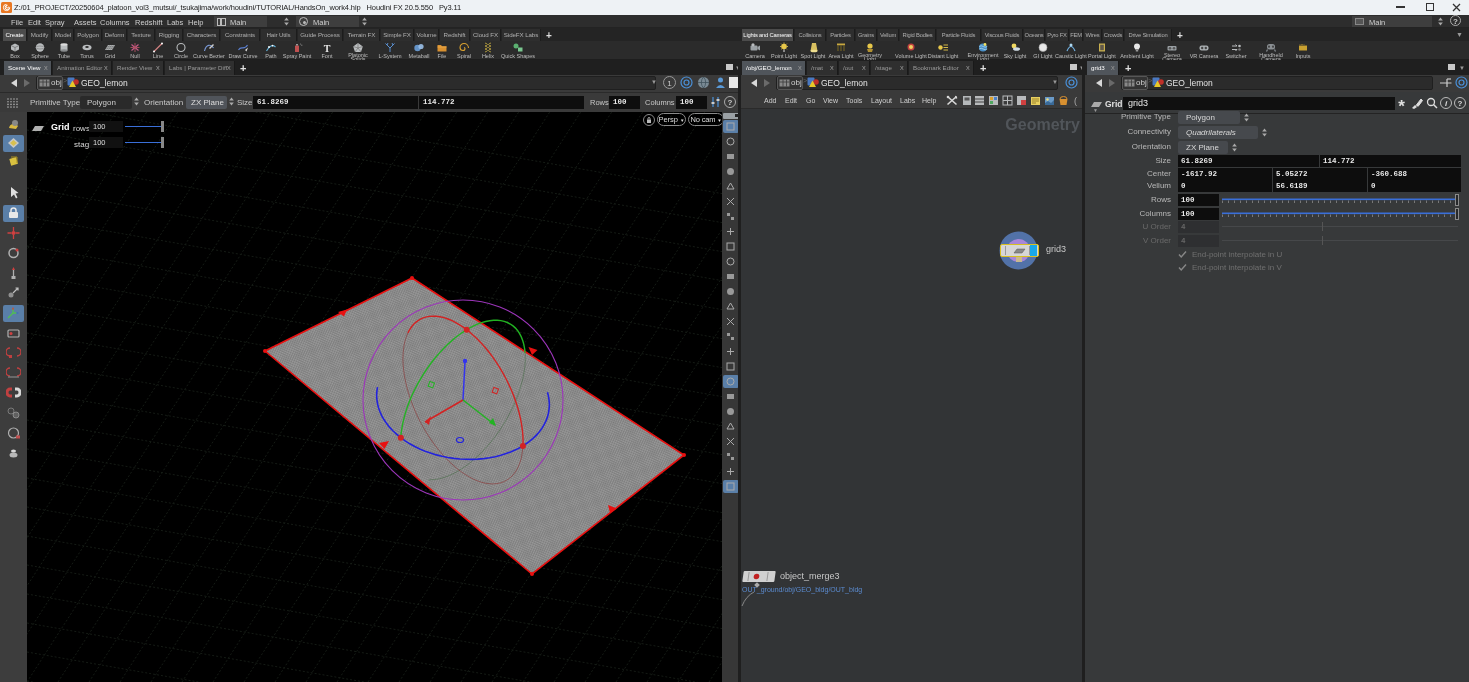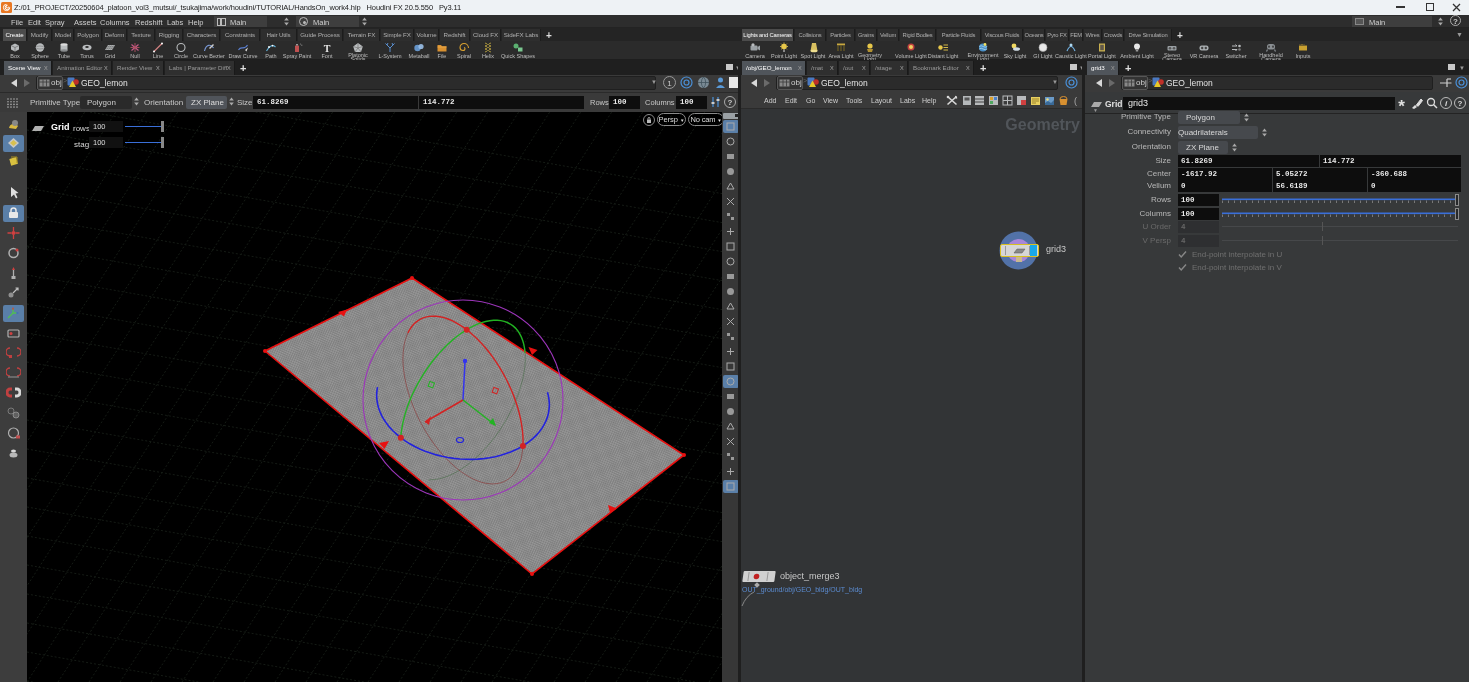--- a/index.html
+++ b/index.html
@@ -1231,21 +1231,21 @@
     <div class="abs" style="left: 0px; top: 53px; width: 384px; height: 1px; background: rgb(35, 35, 35);"></div>
     <div class="abs" style="left: 0px; top: 52px; width: 86px; text-align: right; color: rgb(184, 184, 184); font-size: 8px;">Primitive Type</div>
     <div class="abs" style="left: 93px; top: 50.5px; width: 62px; height: 13px; background: rgb(70, 73, 77); border-radius: 2px; color: rgb(216, 216, 216); font-size: 8px; line-height: 13px; padding-left: 8px;">Polygon</div>
     <div class="abs" style="left: 159px; top: 52.5px;">
       <svg width="5" height="9" viewBox="0 0 5 9">
         <path d="M2.5 0.5 L4.8 3.5 H0.2 Z" fill="#aaa"></path>
         <path d="M2.5 8.5 L0.2 5.5 H4.8 Z" fill="#aaa"></path>
       </svg>
     </div>
     <div class="abs" style="left: 0px; top: 67px; width: 86px; text-align: right; color: rgb(184, 184, 184); font-size: 8px;">Connectivity</div>
-    <div class="abs" style="left: 93px; top: 65.5px; width: 80px; height: 13px; background: rgb(70, 73, 77); border-radius: 2px; color: rgb(216, 216, 216); font-size: 8px; line-height: 13px; ">Quadrilaterals</div>
+    <div class="abs" style="left: 93px; top: 65.5px; width: 80px; height: 13px; background: rgb(70, 73, 77); border-radius: 2px; color: rgb(216, 216, 216); font-size: 8px; line-height: 13px; padding-left: 8px; font-style: italic;">Quadrilaterals</div>
     <div class="abs" style="left: 177px; top: 67.5px;">
       <svg width="5" height="9" viewBox="0 0 5 9">
         <path d="M2.5 0.5 L4.8 3.5 H0.2 Z" fill="#aaa"></path>
         <path d="M2.5 8.5 L0.2 5.5 H4.8 Z" fill="#aaa"></path>
       </svg>
     </div>
     <div class="abs" style="left: 0px; top: 82px; width: 86px; text-align: right; color: rgb(184, 184, 184); font-size: 8px;">Orientation</div>
     <div class="abs" style="left: 93px; top: 80.5px; width: 50px; height: 13px; background: rgb(70, 73, 77); border-radius: 2px; color: rgb(216, 216, 216); font-size: 8px; line-height: 13px; padding-left: 8px;">ZX Plane</div>
     <div class="abs" style="left: 147px; top: 82.5px;">
       <svg width="5" height="9" viewBox="0 0 5 9">
@@ -1363,21 +1363,21 @@
         </svg>
       </div>
       <div class="abs" style="left: 233px; top: 0px; width: 4px; height: 12px; background: rgb(38, 40, 42); border: 1px solid rgb(138, 138, 138);"></div>
     </div>
     <div class="abs" style="left: 0px; top: 162px; width: 86px; text-align: right; color: rgb(106, 106, 106); font-size: 8px;">U Order</div>
     <div class="abs" style="left: 93px; top: 161px; width: 41px; height: 12px; background: rgb(46, 47, 49); color: rgb(102, 102, 102); font-family: &quot;Liberation Mono&quot;, monospace; font-size: 7.5px; font-weight: bold; line-height: 12px; padding-left: 3px;">4</div>
     <div class="abs" style="left: 137px; top: 161px; width: 240px; height: 12px;">
       <div class="abs" style="left: 0px; top: 5px; width: 236px; height: 1px; background: rgb(70, 72, 74);"></div>
       <div class="abs" style="left: 100px; top: 1px; width: 1px; height: 9px; background: rgb(85, 85, 85);"></div>
     </div>
-    <div class="abs" style="left: 0px; top: 176px; width: 86px; text-align: right; color: rgb(106, 106, 106); font-size: 8px;">V Persp</div>
+    <div class="abs" style="left: 0px; top: 176px; width: 86px; text-align: right; color: rgb(106, 106, 106); font-size: 8px;">V Order</div>
     <div class="abs" style="left: 93px; top: 175px; width: 41px; height: 12px; background: rgb(46, 47, 49); color: rgb(102, 102, 102); font-family: &quot;Liberation Mono&quot;, monospace; font-size: 7.5px; font-weight: bold; line-height: 12px; padding-left: 3px;">4</div>
     <div class="abs" style="left: 137px; top: 175px; width: 240px; height: 12px;">
       <div class="abs" style="left: 0px; top: 5px; width: 236px; height: 1px; background: rgb(70, 72, 74);"></div>
       <div class="abs" style="left: 100px; top: 1px; width: 1px; height: 9px; background: rgb(85, 85, 85);"></div>
     </div>
     <div class="abs" style="left: 93px; top: 190px;">
       <svg width="9" height="9">
         <path d="M1 4.5 L3.2 7 L8 1.5" stroke="#888" stroke-width="1.4" fill="none"></path>
       </svg>
     </div>

